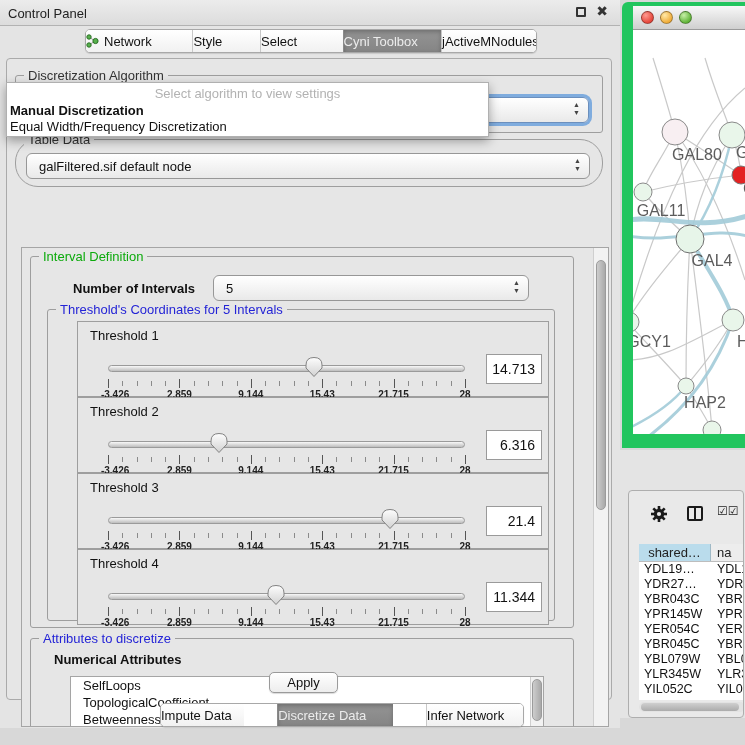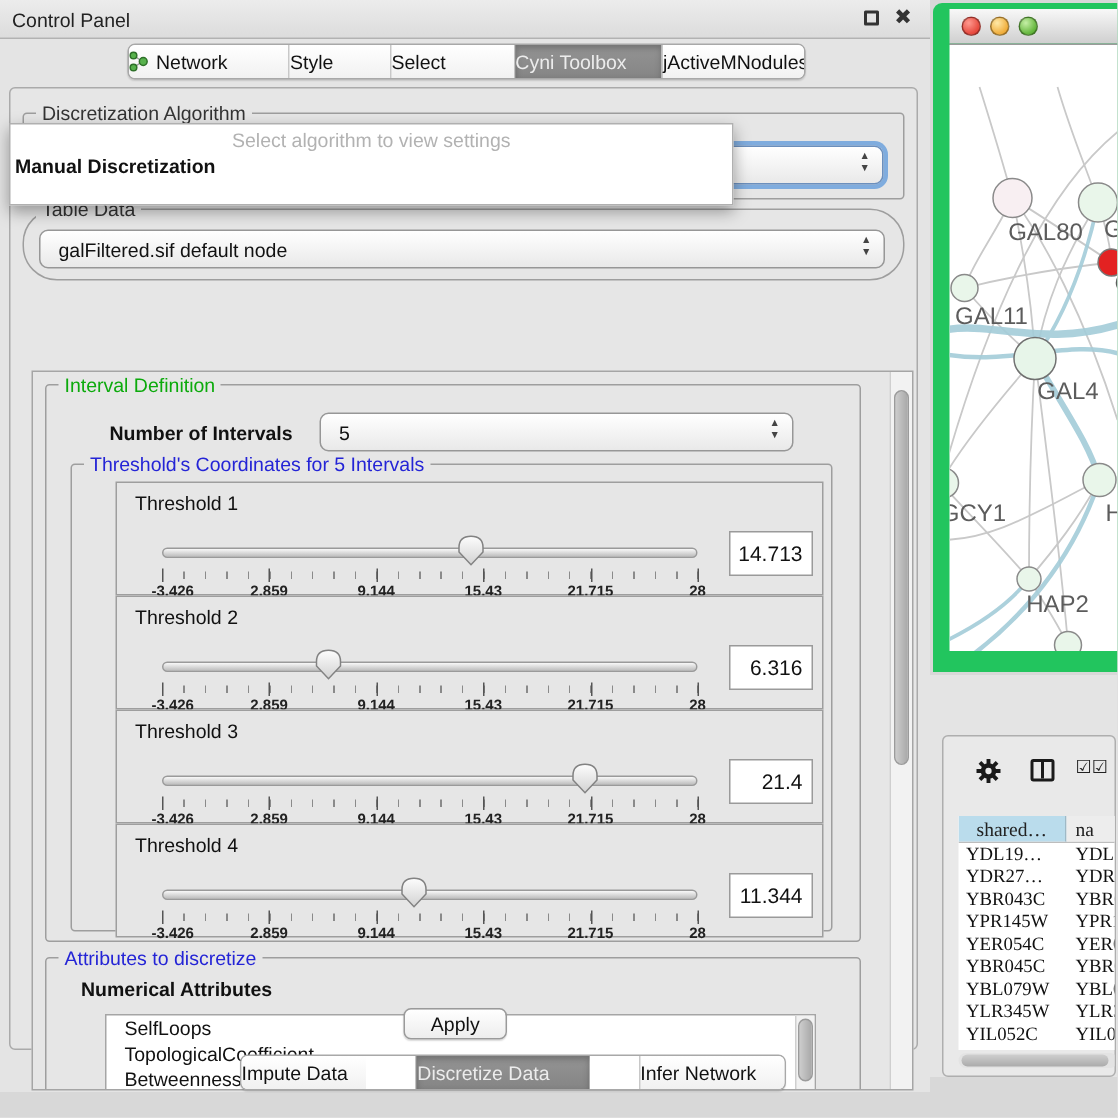--- a/index.html
+++ b/index.html
@@ -97,21 +97,21 @@
   
   #tp-region { left:620px; top:450px; width:125px; height:268px; background:#e4e4e4; }
   #tp-titlebar { left:620px; top:450px; width:125px; height:36px; background:linear-gradient(#efefef,#e2e2e2);
      border-bottom:1px solid #c2c2c2; }
   #tp-title { position:absolute; left:25px; top:11px; font-size:13px; color:#222; }
   #tp-box { left:628px; top:490px; width:116px; height:228px; background:#e9e9e9;
      border:1px solid #aeaeae; border-radius:4px; overflow:hidden; }
   .tp-toolbar-icon { position:absolute; color:#222; }
   #col-icon { width:16px; height:15px; border:2px solid #1a1a1a; border-radius:2px; }
   #col-icon:after { content:""; position:absolute; left:5px; top:0; width:2px; height:11px; background:#1a1a1a; }
-  #tp-table { position:absolute; left:10px; top:53px; width:106px; height:156px; background:#fff; overflow:hidden;font-family:Liberation Serif, serif; }
+  #tp-table { position:absolute; left:10px; top:53px; width:106px; height:156px; background:#fff; overflow:hidden; }
   .tp-header { display:flex; height:18px; border-bottom:1px solid #bdbdbd; font-size:13px; color:#222; }
   .tp-h1 { width:72px; background:#badcec; border-right:1px solid #9fb9c6; text-align:center; line-height:18px; }
   .tp-h2 { flex:1; background:#ededed; padding-left:6px; line-height:18px; white-space:nowrap; }
   .tp-row { display:flex; height:15px; font-size:12.5px; color:#111; }
   .tp-c1 { width:72px; padding-left:5px; white-space:nowrap; overflow:hidden; }
   .tp-c2 { flex:1; padding-left:6px; white-space:nowrap; overflow:hidden; }
   #tp-hscroll { position:absolute; left:10px; top:211px; width:106px; height:10px; background:#e3e3e3; border-radius:5px; }
   #tp-hscroll-thumb { position:absolute; left:2px; top:1px; width:98px; height:8px; background:linear-gradient(#cfcfcf,#ababab); border-radius:4px; }
 </style>
 </head>
@@ -324,20 +324,21 @@
           <div class="vscroll-thumb" style="left:2px; top:12px; width:10px; height:250px;"></div>
         </div>
       </div>
 
       <div id="apply-btn" class="abs" style="left:262px; top:613px;">Apply</div>
     </div>
 
     <div id="algo-popup" class="abs">
       <div id="algo-popup-hint">Select algorithm to view settings</div>
       <div class="algo-opt bold" style="top:20px">Manual Discretization</div>
+      <div class="algo-opt" style="top:36px">Equal Width/Frequency Discretization</div>
     </div>
 
     <div id="bottom-tabs" class="abs seg-bar">
       <div class="seg" style="width:90px">
         <span>Impute Data</span>
       </div>
       <div class="seg active" style="width:125px">
         <span>Discretize Data</span>
       </div>
       <div class="seg" style="width:105px">

